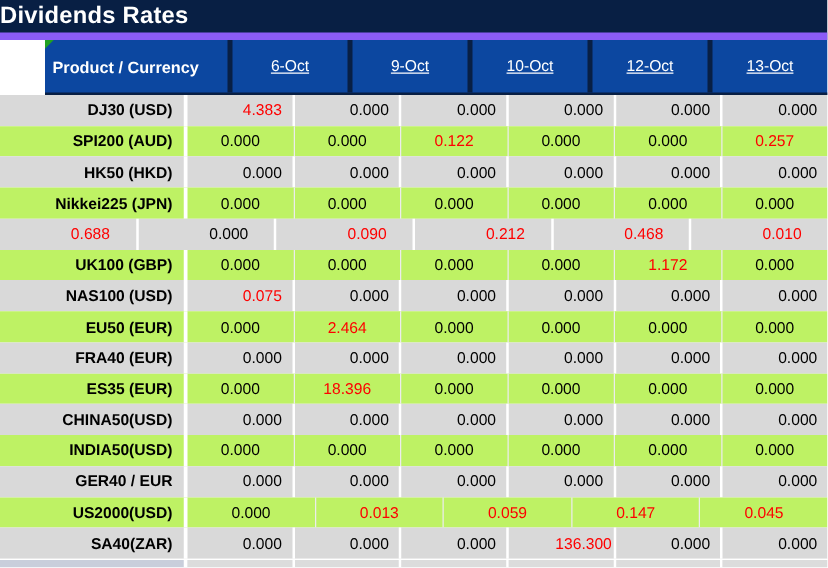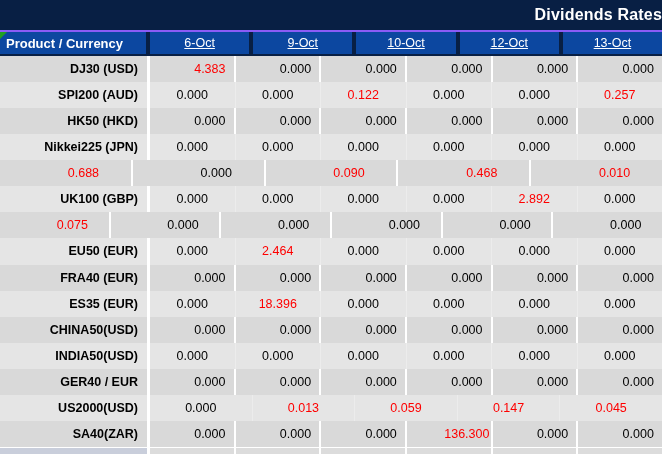--- a/index.html
+++ b/index.html
@@ -15,30 +15,30 @@
   html, body { background: #ffffff; }
   body {
     width: 662px; height: 454px; overflow: hidden;
     font-family: "Liberation Sans", sans-serif;
     -webkit-font-smoothing: antialiased;
   }
   .sheet { width: 662px; height: 454px; display: flex; flex-direction: column; }
 
   .title-bar {
     height: 32px; background: var(--navy);
-    border-bottom: 2px solid #8b5cf6;
-    color: #ffffff; font-weight: bold; font-size: 16px;
-    display: flex; align-items: center; justify-content: flex-end;
+    border-bottom: 6px solid #8b5cf6;
+    color: #ffffff; font-weight: bold; font-size: 19px;
+    display: flex; align-items: center; justify-content: flex-start;
     letter-spacing: 0.2px;
   }
 
   .header-row {
-    height: 24px; background: var(--hblue);
+    height: 44px; background: var(--hblue);
     border-bottom: 2px solid var(--navy);
-    display: flex; position: relative;
+    display: flex; position: relative; margin-left: 36px;
   }
   .h-cell {
     color: #ffffff; font-size: 12.5px;
     display: flex; align-items: center; justify-content: center;
     border-right: 4px solid var(--navy);
   }
   .h-cell:last-child { border-right: none; }
   .h-cell.corner {
     width: 150px; justify-content: flex-start; padding-left: 6px;
     font-weight: bold; font-size: 13px;
@@ -46,21 +46,21 @@
   .h-cell.date { flex: 1; text-decoration: underline; }
   .corner-marker {
     position: absolute; left: 0; top: 0; width: 0; height: 0;
     border-top: 7px solid var(--green);
     border-right: 7px solid transparent;
   }
 
   .rows { flex: 1; display: flex; flex-direction: column; }
   .row { flex: 1; display: flex; font-size: 12.5px; color: #000000; }
   .row.odd  { background: var(--gray); }
-  .row.even { background: #e5e5e5; }
+  .row.even { background: #bef264; }
   .cell { display: flex; align-items: center; }
   .cell.product {
     width: 150px; justify-content: flex-end; padding-right: 9px;
     font-weight: bold; border-right: 3px solid #ffffff;
   }
   .cell.value { flex: 1; justify-content: center; }
   .row.odd  .cell.value { border-right: 2px solid #ffffff; padding-left: 36px; }
   .row.even .cell.value { border-right: 1px solid #ececec; }
   .row .cell.value:last-child { border-right: none; }
   .cell.value.red { color: var(--red); }
@@ -125,33 +125,35 @@
         <div class="cell value">0.000</div>
         <div class="cell value">0.000</div>
         <div class="cell value">0.000</div>
         <div class="cell value">0.000</div>
         <div class="cell value">0.000</div>
       </div>
       <div class="row odd">
         <div class="cell value red">0.688</div>
         <div class="cell value">0.000</div>
         <div class="cell value red">0.090</div>
+        <div class="cell value red">0.212</div>
         <div class="cell value red">0.468</div>
         <div class="cell value red">0.010</div>
       </div>
       <div class="row even">
         <div class="cell product">UK100 (GBP)</div>
         <div class="cell value">0.000</div>
         <div class="cell value">0.000</div>
         <div class="cell value">0.000</div>
         <div class="cell value">0.000</div>
-        <div class="cell value red">2.892</div>
-        <div class="cell value">0.000</div>
-      </div>
-      <div class="row odd">
+        <div class="cell value red">1.172</div>
+        <div class="cell value">0.000</div>
+      </div>
+      <div class="row odd">
+        <div class="cell product">NAS100 (USD)</div>
         <div class="cell value red">0.075</div>
         <div class="cell value">0.000</div>
         <div class="cell value">0.000</div>
         <div class="cell value">0.000</div>
         <div class="cell value">0.000</div>
         <div class="cell value">0.000</div>
       </div>
       <div class="row even">
         <div class="cell product">EU50 (EUR)</div>
         <div class="cell value">0.000</div>

